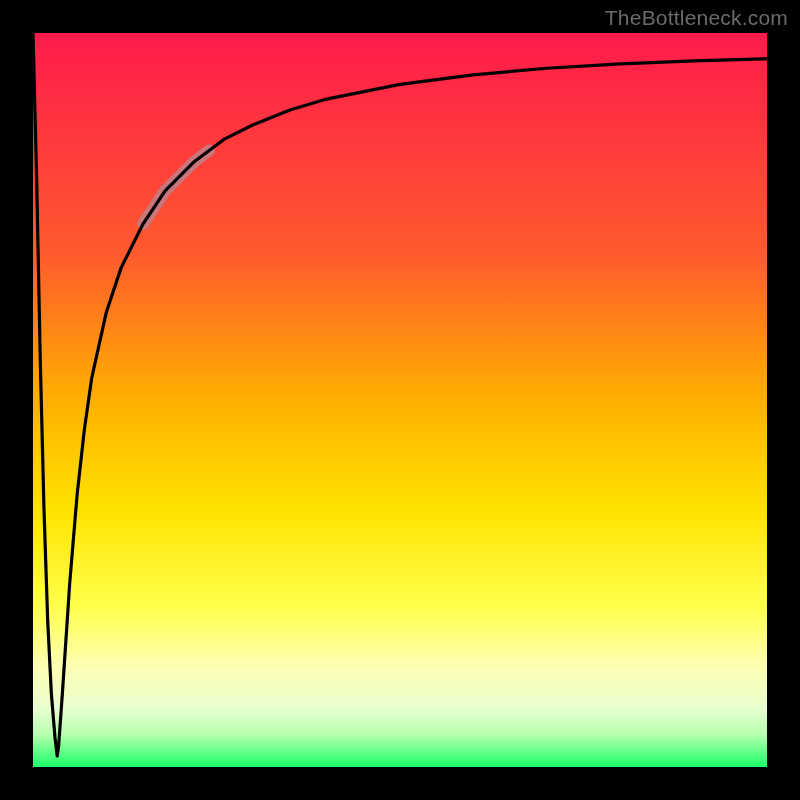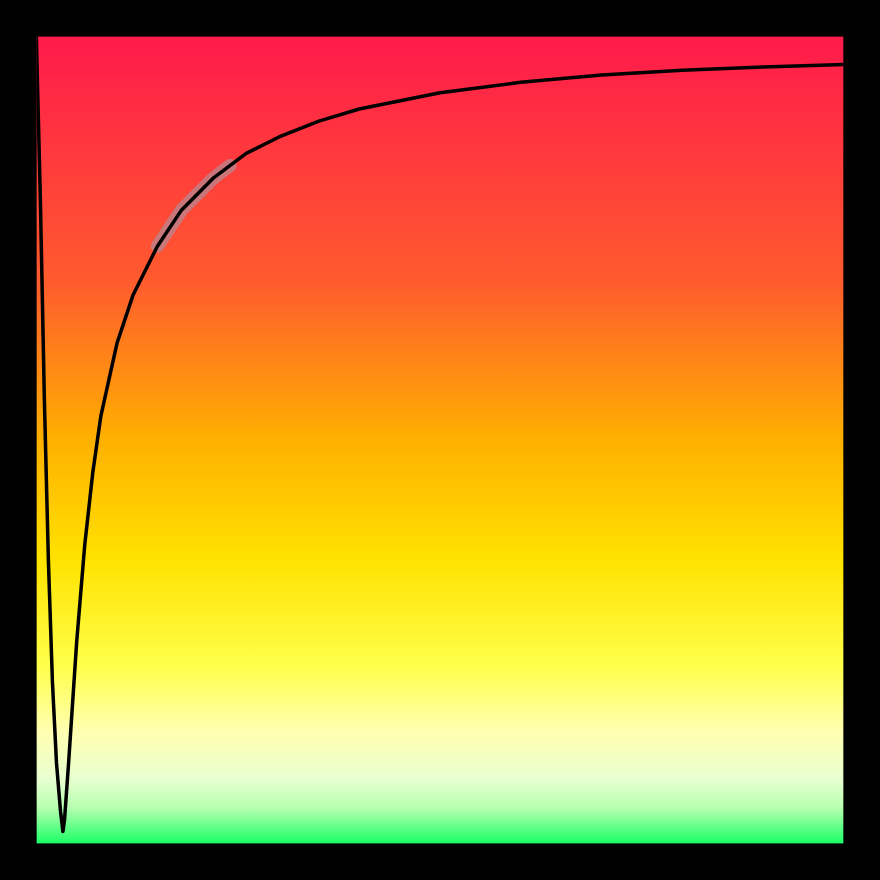--- a/index.html
+++ b/index.html
@@ -58,20 +58,21 @@
     stroke-width: 3.2;
     fill: none;
     stroke-linejoin: round;
     stroke-linecap: round;
   }
 </style>
 </head>
 <body>
 
 <div class="frame">
+  <div class="watermark">TheBottleneck.com</div>
 
   <div class="plot-area">
     <svg class="gradient-bg" viewBox="0 0 734 734" preserveAspectRatio="none">
       <defs>
         <linearGradient id="bg-grad" x1="0" y1="0" x2="0" y2="1">
             <stop offset="0%" stop-color="#ff1a4b"></stop>
             <stop offset="30%" stop-color="#ff5a2e"></stop>
             <stop offset="50%" stop-color="#ffb000"></stop>
             <stop offset="65%" stop-color="#ffe300"></stop>
             <stop offset="78%" stop-color="#ffff4a"></stop>

